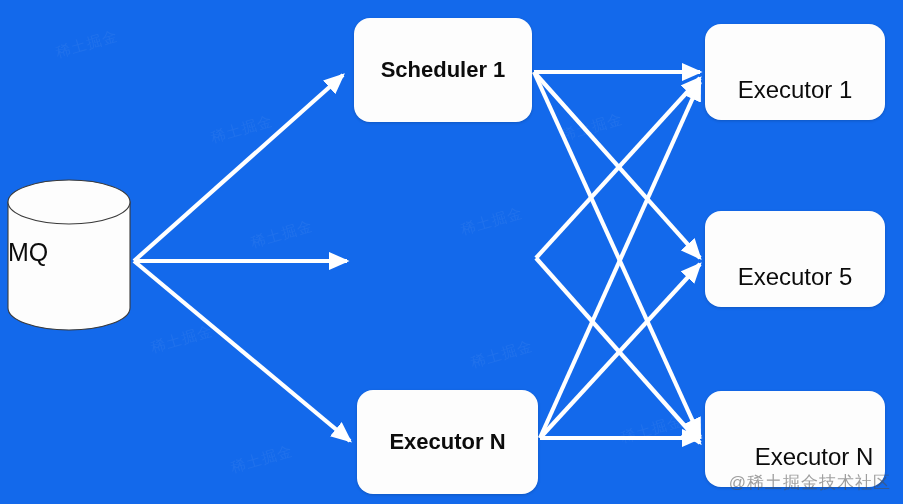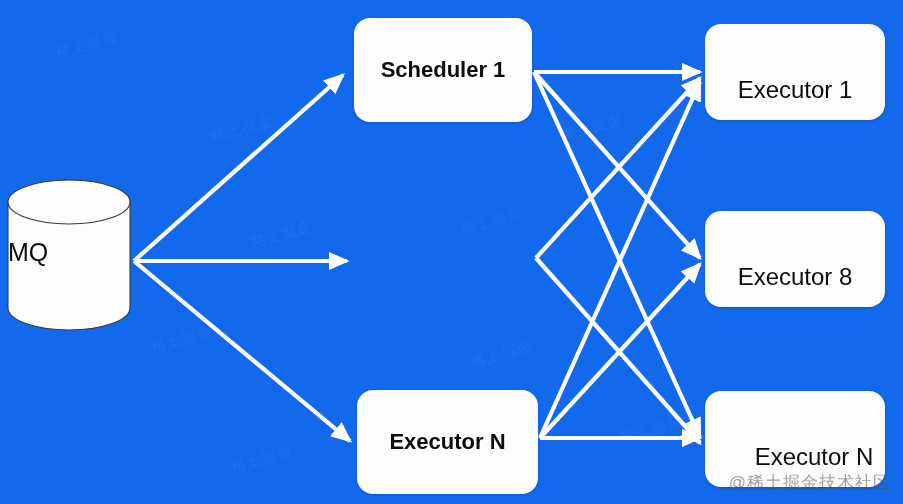--- a/index.html
+++ b/index.html
@@ -151,21 +151,21 @@
 
   <div class="node scheduler" style="left:357px; top:390px; width:181px; height:104px;">
     <span class="node-label">Executor N</span>
   </div>
 
   <div class="node executor" style="left:705px; top:24px; width:180px; height:96px;">
     <span class="node-label">Executor 1</span>
   </div>
 
   <div class="node executor" style="left:705px; top:211px; width:180px; height:96px;">
-    <span class="node-label">Executor 8</span>
+    <span class="node-label">Executor 5</span>
   </div>
 
   <div class="node executor" style="left:705px; top:391px; width:180px; height:96px;padding-left:38px;">
     <span class="node-label">Executor N</span>
   </div>
 
   <div id="corner-watermark">@稀土掘金技术社区</div>
 
 </div>
 

